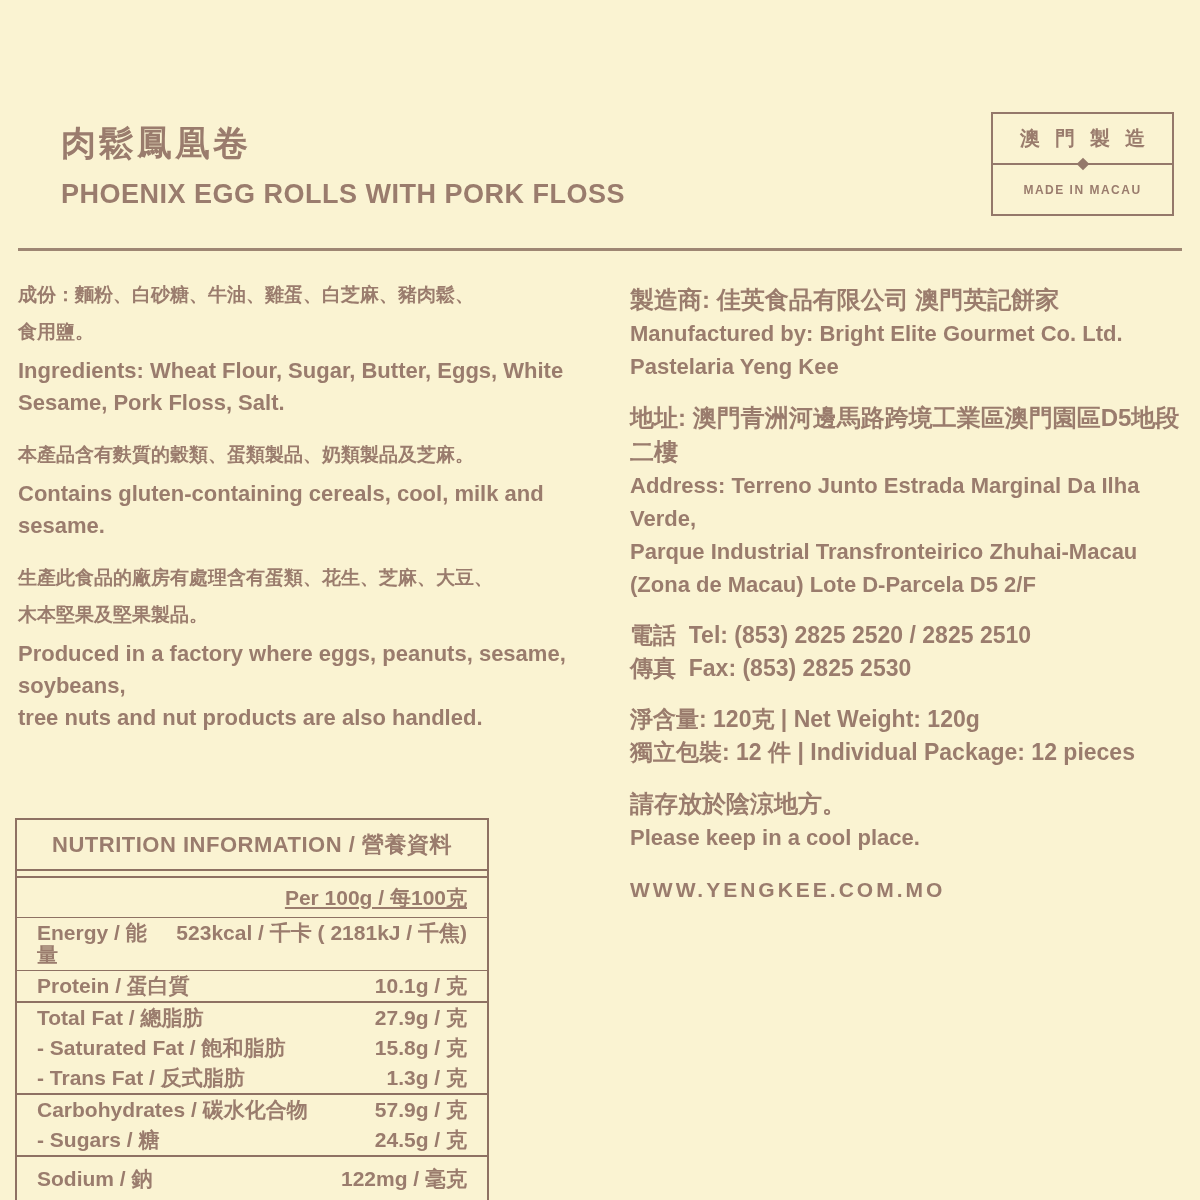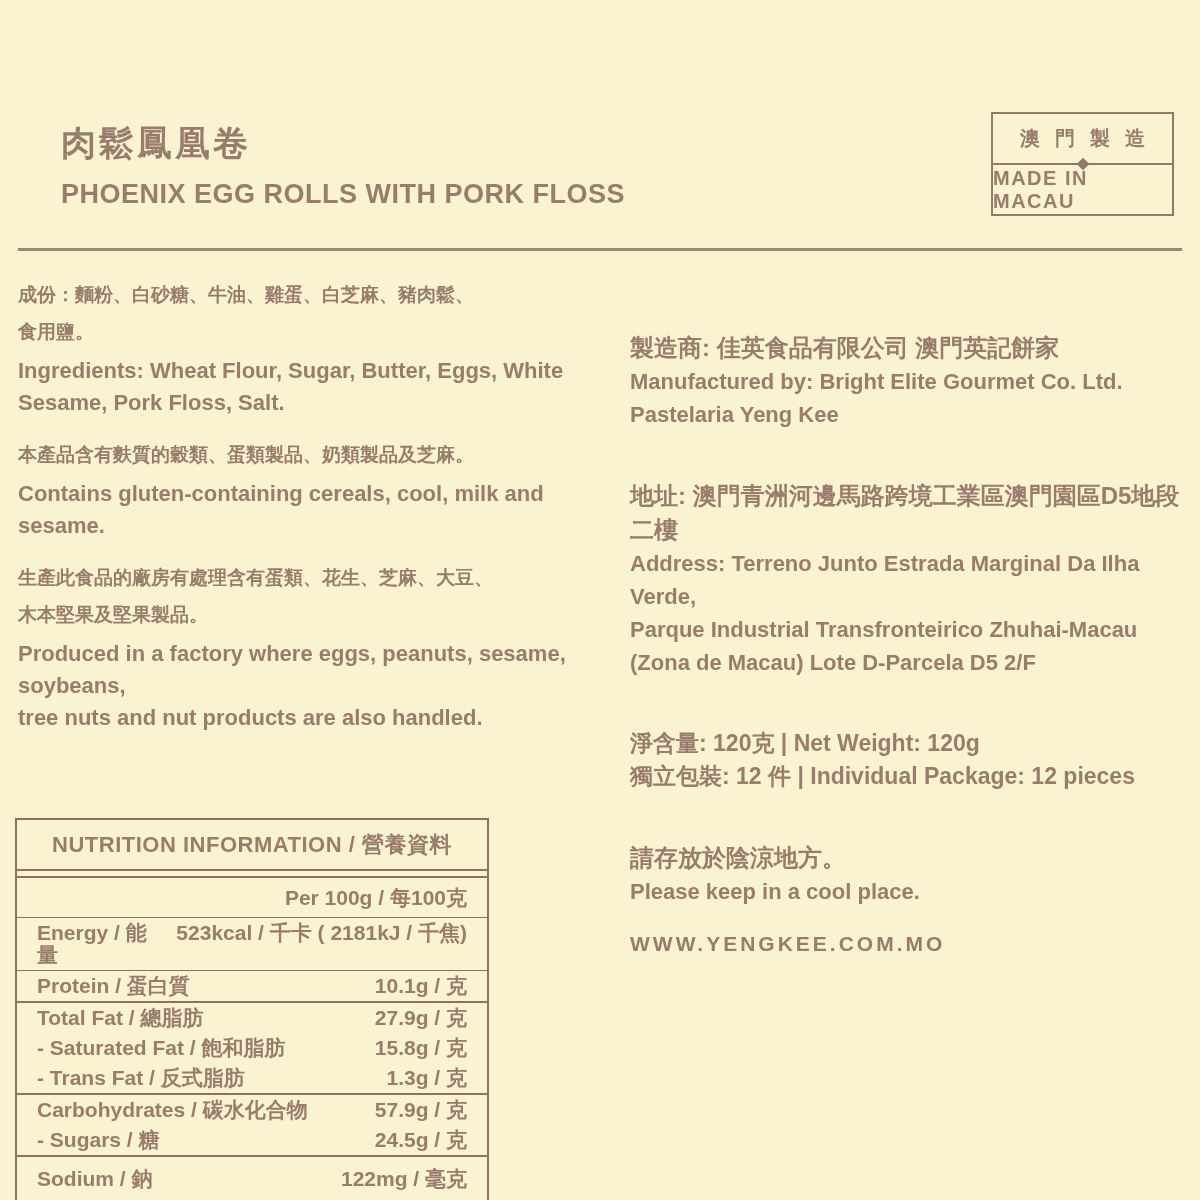--- a/index.html
+++ b/index.html
@@ -19,57 +19,57 @@
   .title-zh{font-size:35px;letter-spacing:3px;line-height:50px;}
   .title-en{font-size:27px;letter-spacing:0.5px;line-height:40px;margin-top:6px;}
 
   .badge{
     position:absolute;left:991px;top:112px;width:183px;height:104px;
     border:2px solid #94786A;box-sizing:border-box;
     display:flex;flex-direction:column;
   }
   .badge-cell{flex:1;display:flex;align-items:center;justify-content:center;}
   .badge-zh{font-size:20px;letter-spacing:15px;padding-left:15px;}
-  .badge-en{font-size:20px;letter-spacing:1.5px;}
+  .badge-en{font-size:12px;letter-spacing:1.5px;}
   .badge-divider{position:relative;height:0;border-top:2px solid #94786A;}
   .badge-diamond{
     position:absolute;left:50%;top:-1px;width:9px;height:9px;background:#94786A;
     transform:translate(-50%,-50%) rotate(45deg);
   }
 
   .header-rule{position:absolute;left:18px;top:248px;width:1164px;height:3px;background:#9F relevant;}
   .header-rule{background:#9E8673;}
 
   
   .col-left{position:absolute;left:18px;top:276px;width:600px;}
   .p-zh{font-size:19px;line-height:37px;}
   .p-en{font-size:22px;line-height:32px;margin-top:5px;}
   .gap16{margin-top:17px;}
 
   
   .col-right{position:absolute;left:630px;top:283px;width:560px;}
-  .r-block{margin-bottom:18px;margin-top:48px;}
+  .r-block{margin-bottom:18px;}
   .r-zh{font-size:24px;line-height:34px;}
   .r-en{font-size:22px;line-height:33px;}
   .r-mix{font-size:23px;line-height:33px;}
   .website{font-size:21px;letter-spacing:3px;margin-top:24px;}
 
   
   .nutrition{
     position:absolute;left:15px;top:818px;width:474px;
     border:2.5px solid #8E7163;box-sizing:border-box;
     font-size:21px;
   }
   .nt-header{
     text-align:center;padding:10px 4px 9px;
     border-bottom:2.5px solid #8E7163;
     font-size:22px;letter-spacing:0.5px;
   }
   .nt-gap{height:5px;border-bottom:2.5px solid #8E7163;}
-  .nt-per{text-align:right;padding:6px 20px 5px;border-bottom:1.5px solid #8E7163;}
+  .nt-per{text-align:right;padding:6px 20px 5px;border-bottom:1.5px solid #8E7163;text-decoration:underline;}
   .nt-row{display:flex;justify-content:space-between;align-items:baseline;padding:4px 20px;line-height:22px;gap:14px;}
   .nt-row .val{text-align:center;white-space:nowrap;}
   .sep-thin{border-bottom:1.5px solid #8E7163;}
   .sep-thick{border-bottom:2.5px solid #8E7163;}
   .nt-row-last{padding:11px 20px 12px;}
 </style>
 </head>
 <body>
 
 <div class="title-block">
@@ -113,20 +113,24 @@
 Pastelaria Yeng Kee</div>
   </div>
 
   <div class="r-block">
     <div class="r-zh pre">地址: 澳門青洲河邊馬路跨境工業區澳門園區D5地段二樓</div>
     <div class="r-en pre">Address: Terreno Junto Estrada Marginal Da Ilha Verde,
 Parque Industrial Transfronteirico Zhuhai-Macau
 (Zona de Macau) Lote D-Parcela D5 2/F</div>
   </div>
 
+  <div class="r-block">
+    <div class="r-mix pre">電話  Tel: (853) 2825 2520 / 2825 2510</div>
+    <div class="r-mix pre">傳真  Fax: (853) 2825 2530</div>
+  </div>
 
   <div class="r-block">
     <div class="r-mix pre">淨含量: 120克 | Net Weight: 120g</div>
     <div class="r-mix pre">獨立包裝: 12 件 | Individual Package: 12 pieces</div>
   </div>
 
   <div class="r-block">
     <div class="r-zh pre">請存放於陰涼地方。</div>
     <div class="r-en pre">Please keep in a cool place.</div>
   </div>

